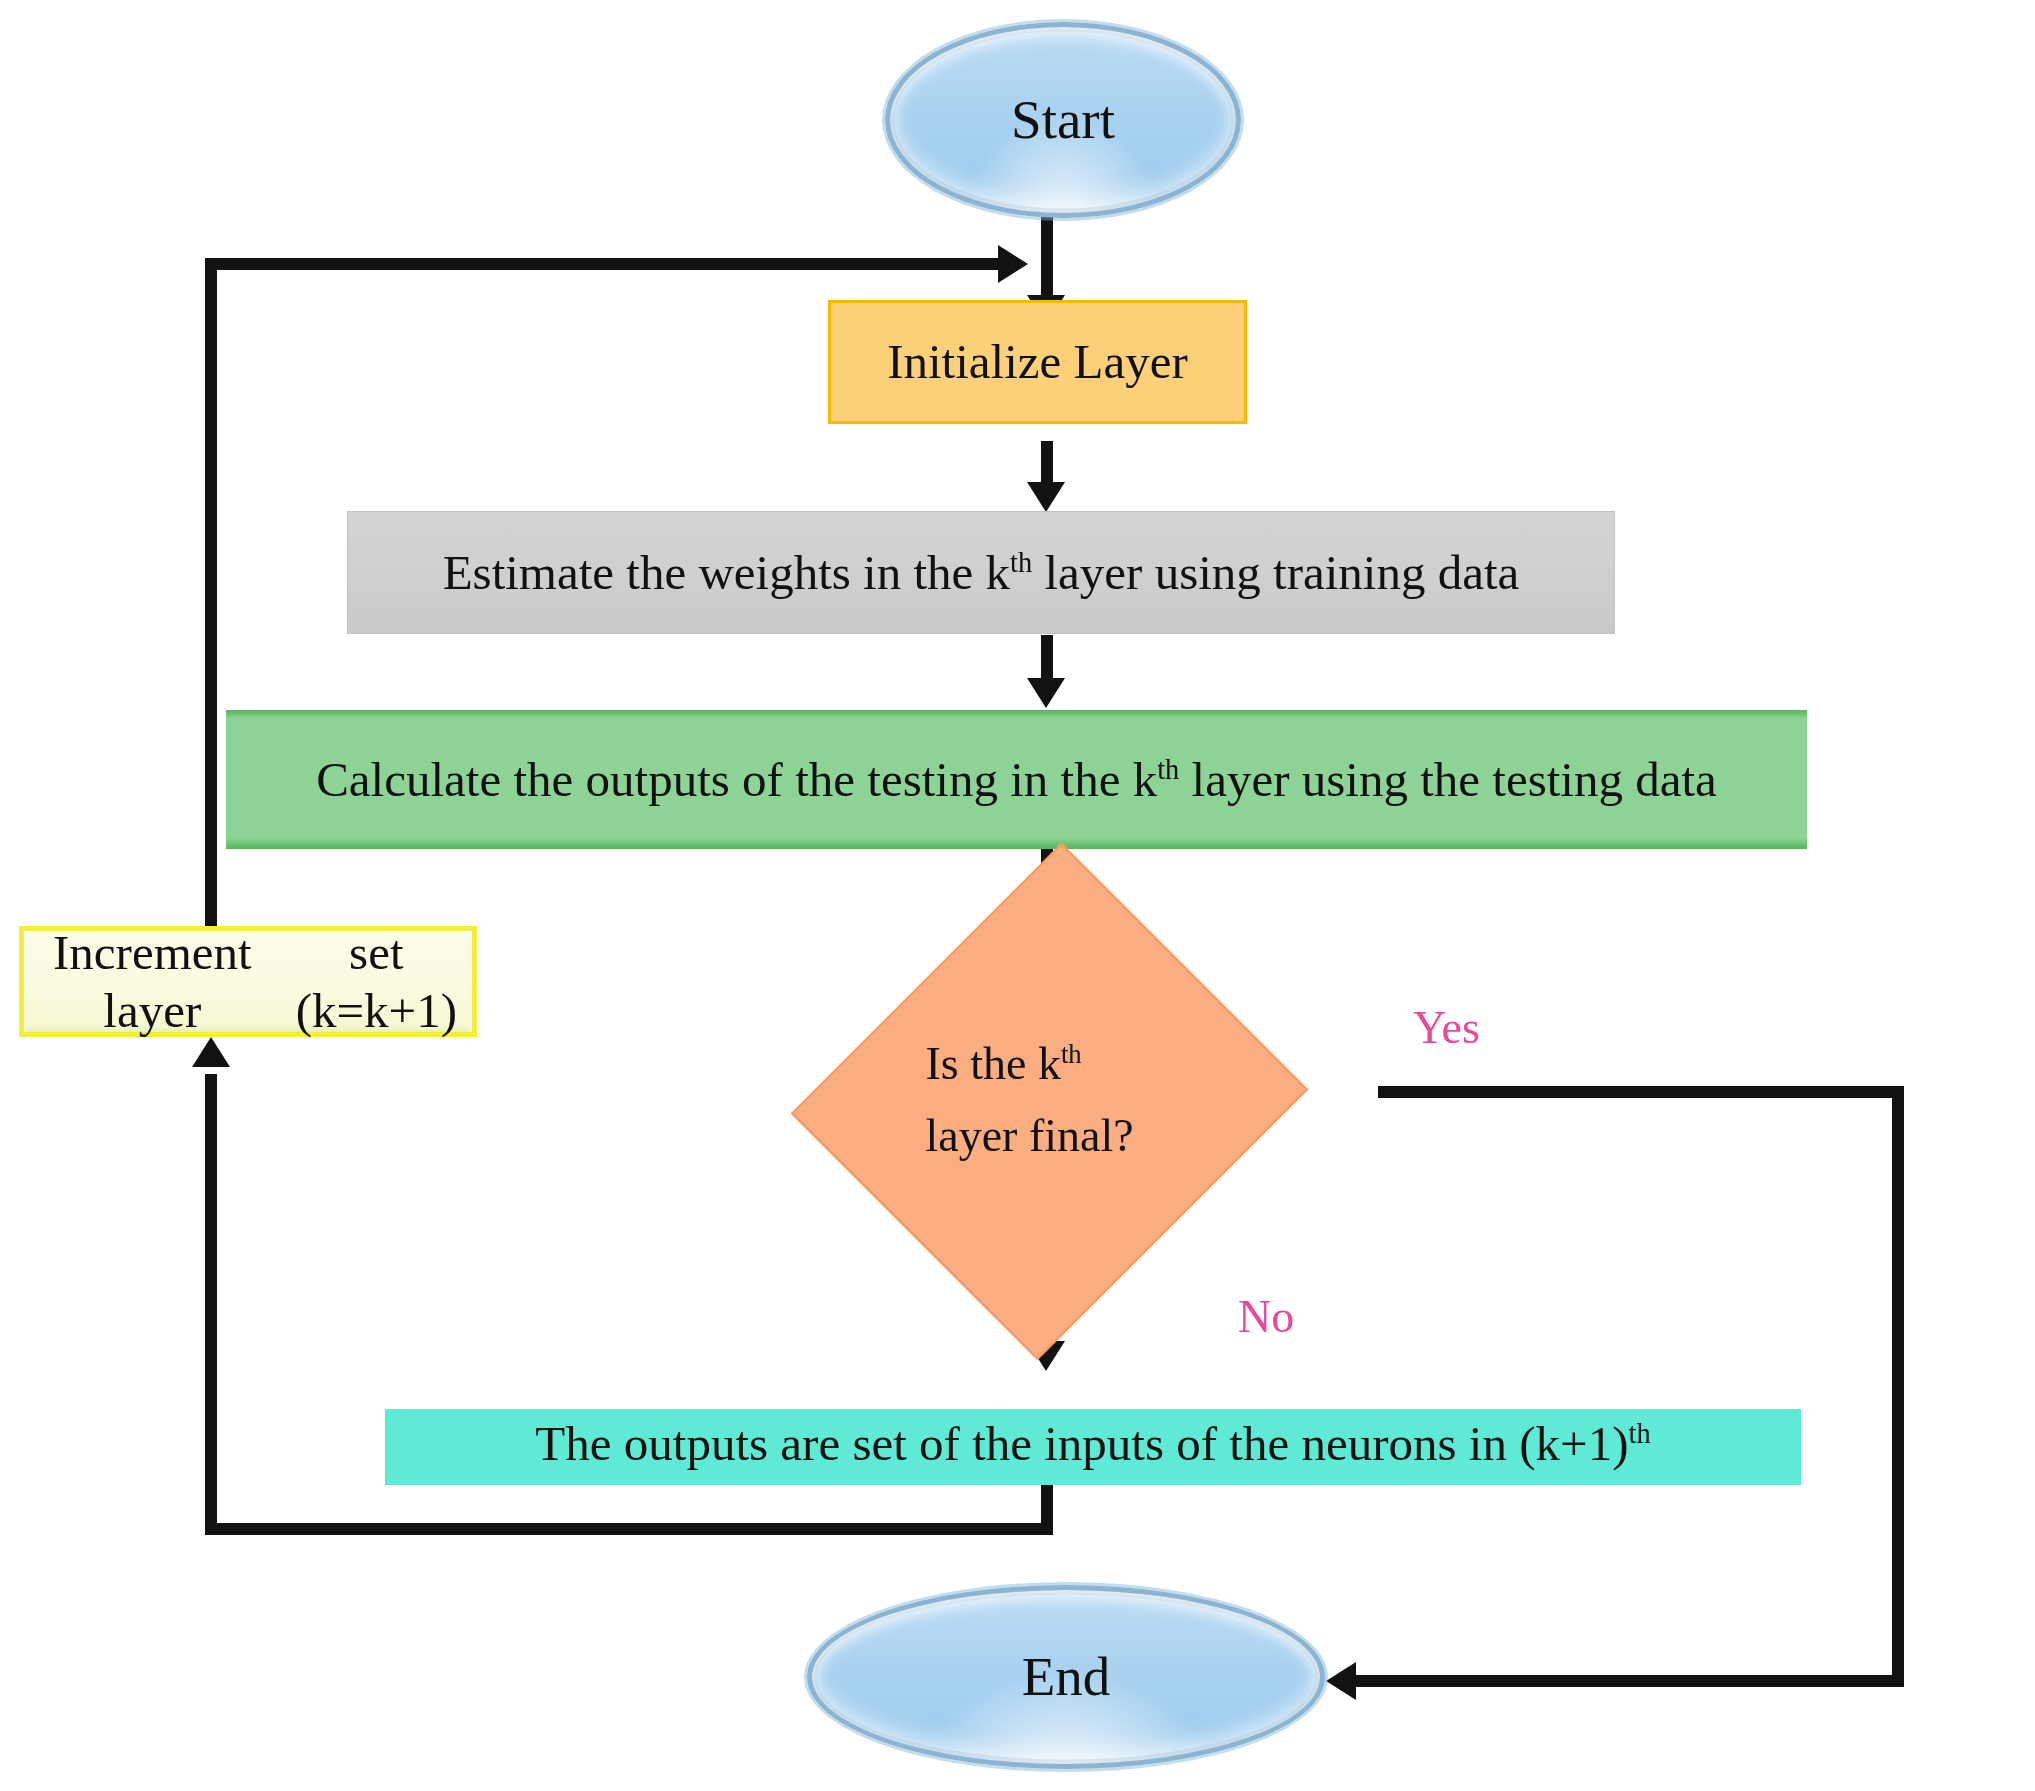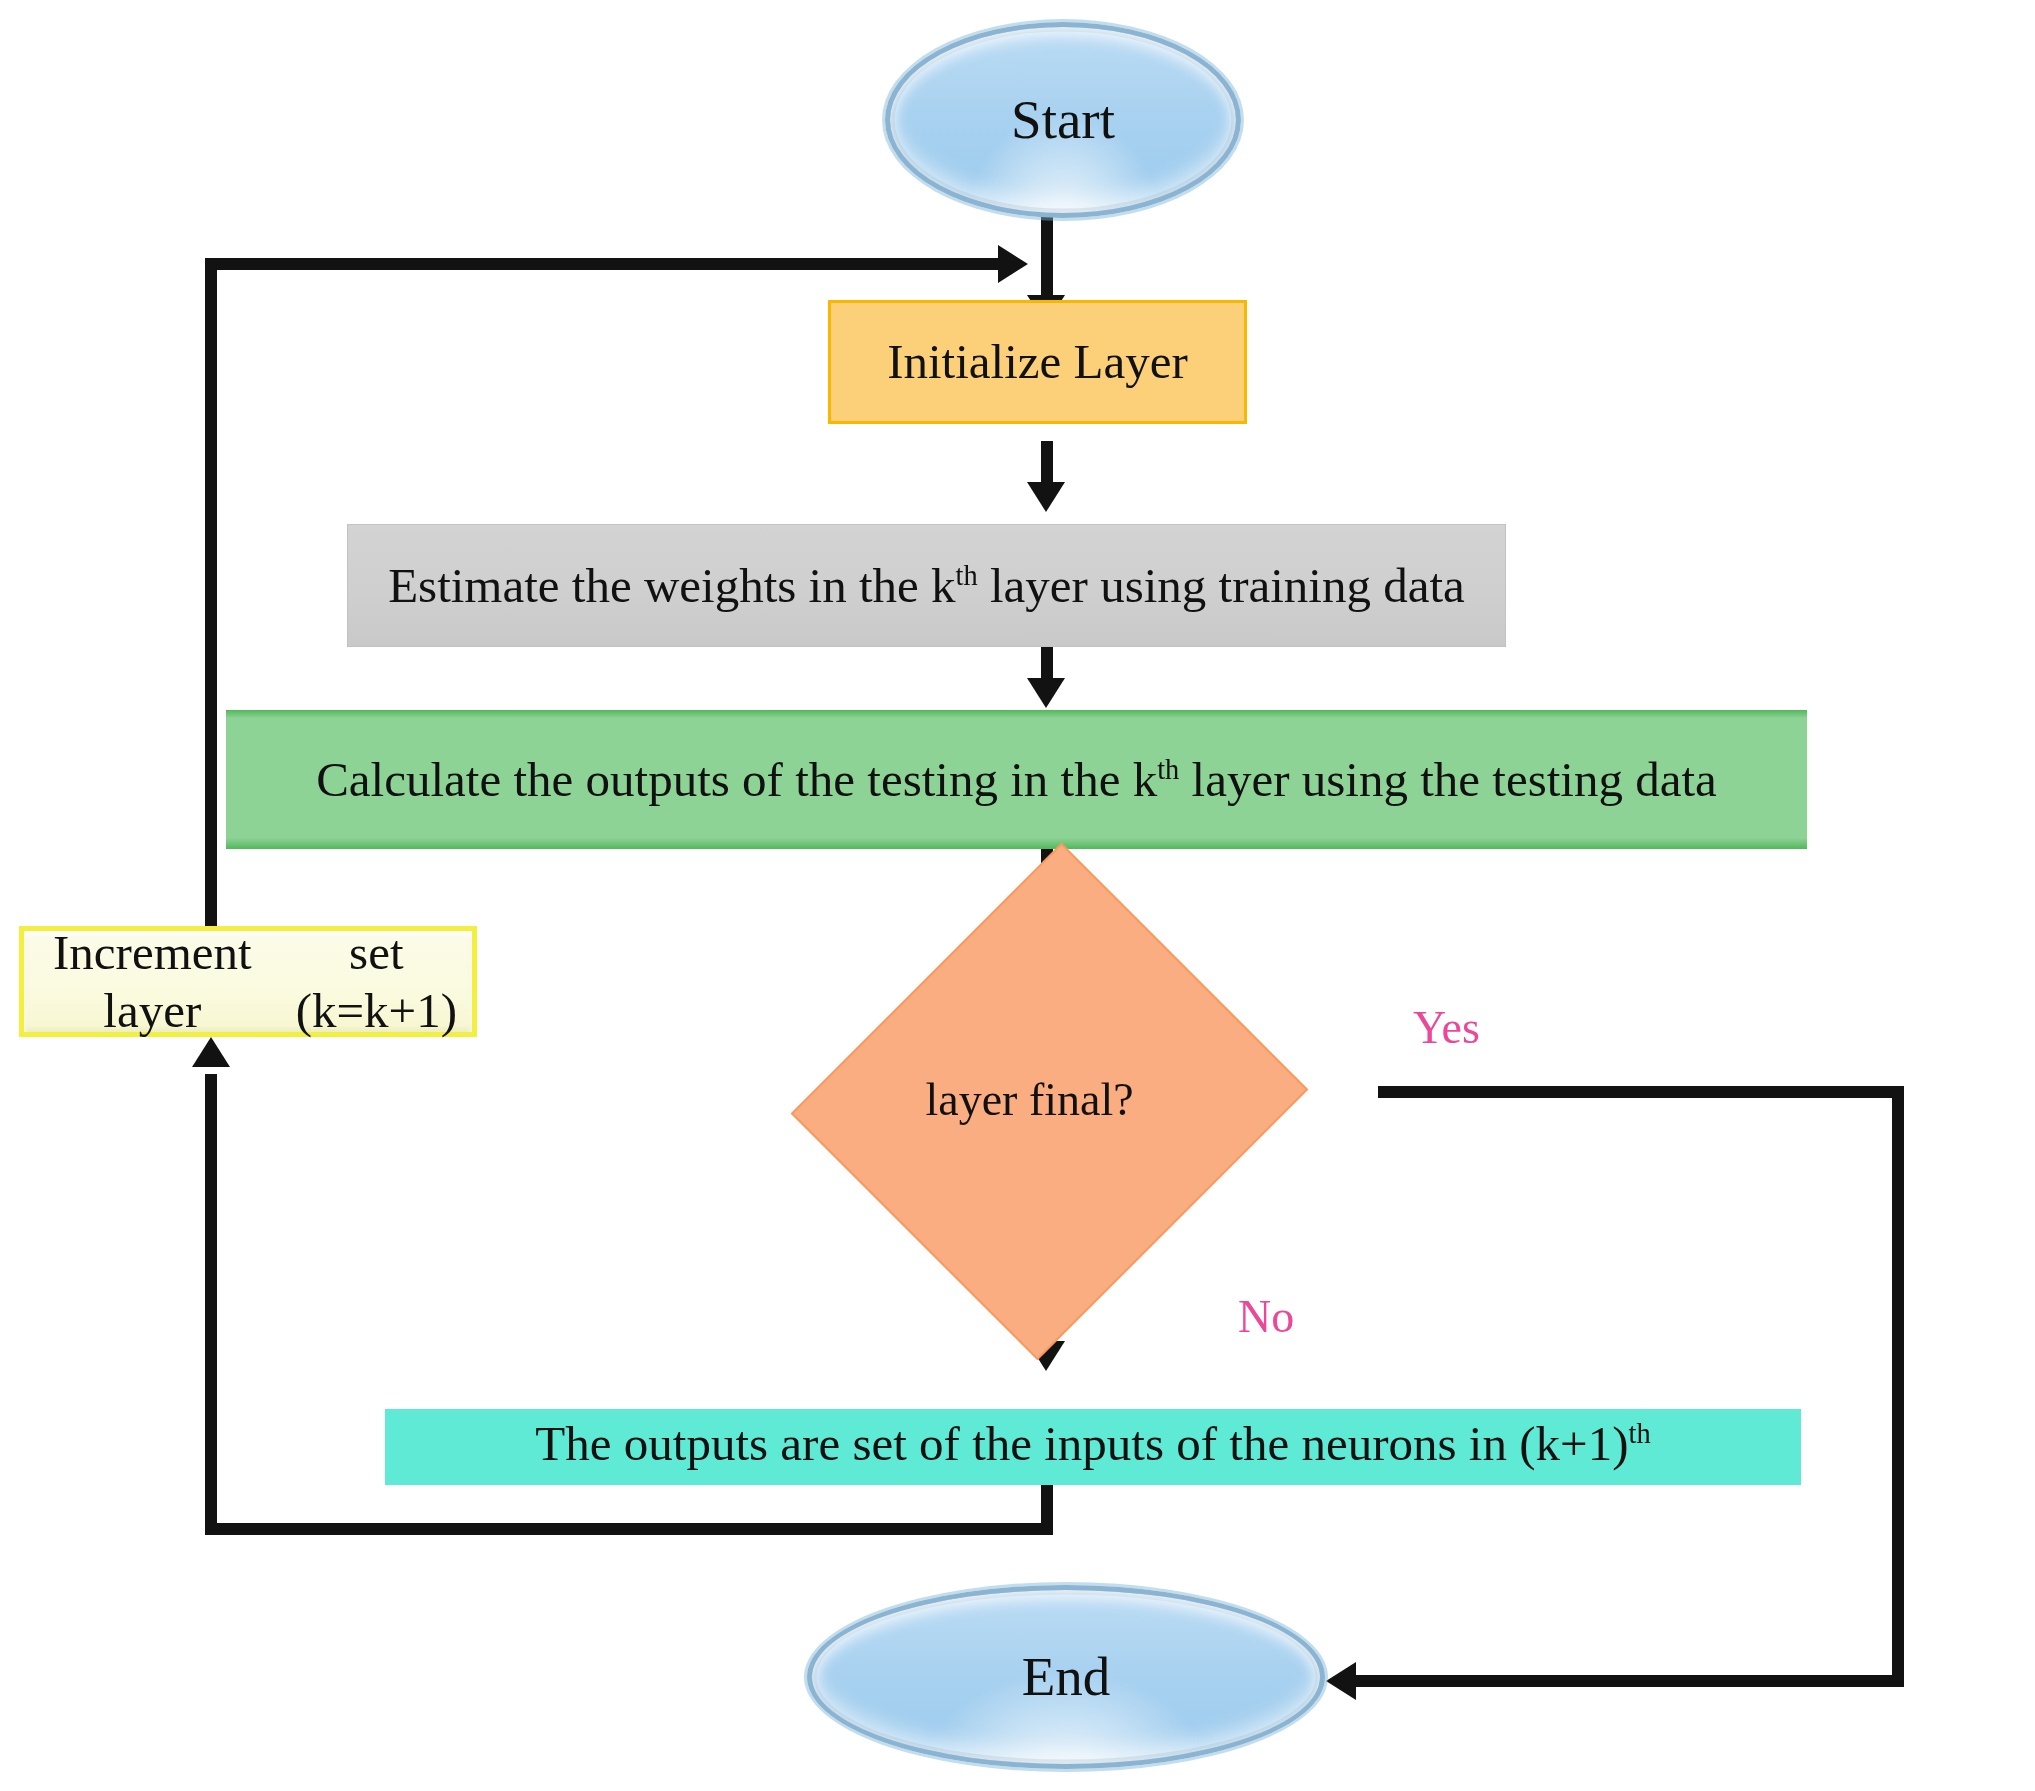--- a/index.html
+++ b/index.html
@@ -173,35 +173,36 @@
   <div class="edge-label" style="left:1238px; top:1290px;">No</div>
 
   <div class="node terminator" style="left:885px; top:22px; width:356px; height:196px;">
     <span>Start</span>
   </div>
 
   <div class="node box-amber" style="left:828px; top:300px; width:419px; height:124px;">
     <span>Initialize Layer</span>
   </div>
 
-  <div class="node box-grey" style="left:347px; top:524px; width:1159px; height:123px;">
+  <div class="node box-grey" style="left:347px; top:511px; width:1268px; height:123px;">
     <span>
       <span>Estimate the weights in the k</span><sup>th</sup><span> layer using training data</span>
     </span>
   </div>
 
   <div class="node box-green" style="left:226px; top:710px; width:1581px; height:139px;">
     <span>
       <span>Calculate the outputs of the testing in the k</span><sup>th</sup><span> layer using the testing data</span>
     </span>
   </div>
 
   <div class="diamond-wrap" style="left:755px; top:918px; width:585px; height:363px;">
     <div class="diamond-shape" style="left:120px; top:-8.1px; width:345px; height:379px;"></div>
     <div class="diamond-label">
+      <span class="l"><span>Is the k</span><sup>th</sup></span>
       <span class="l">layer final?</span>
     </div>
   </div>
 
   <div class="node box-cream" style="left:18.5px; top:926px; width:458px; height:111px; flex-direction:row;">
     <span>Increment layer</span>
     <span>set (k=k+1)</span>
   </div>
 
   <div class="node box-palegreen" style="left:385px; top:1381px; width:1416px; height:76px;">

